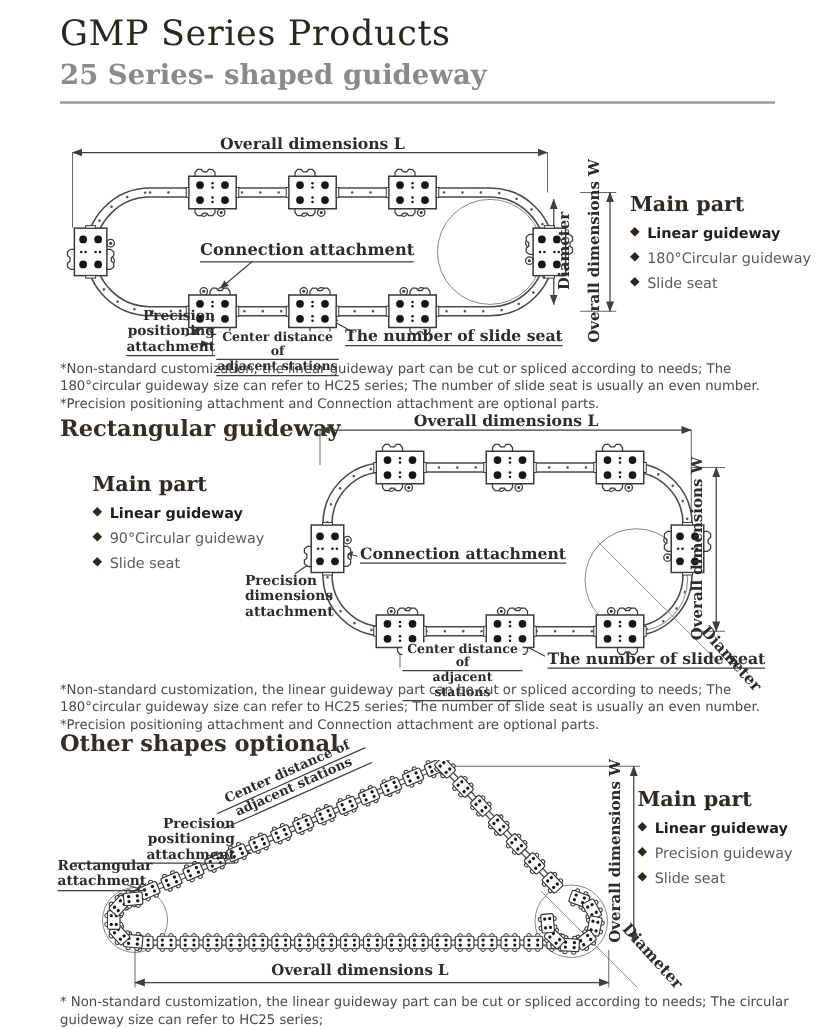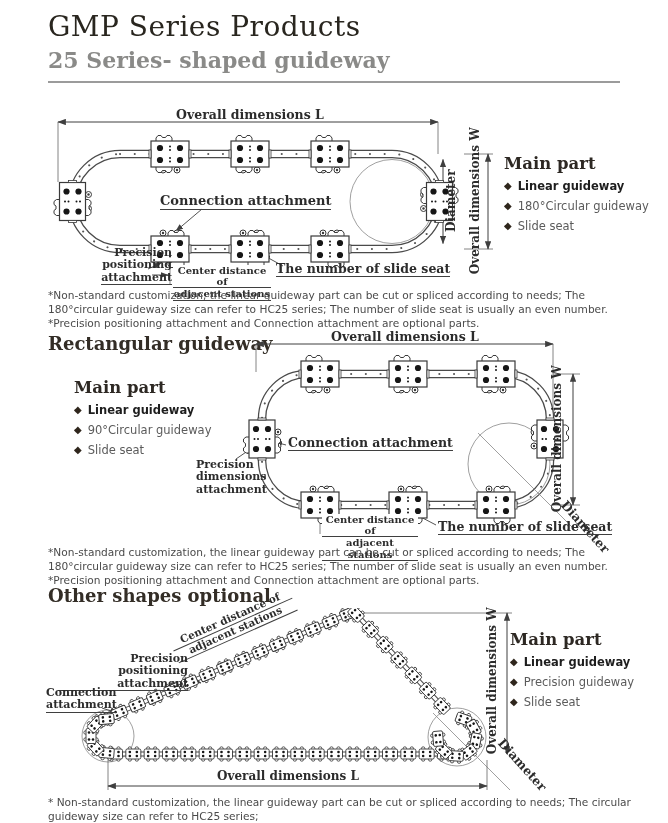--- a/index.html
+++ b/index.html
@@ -305,21 +305,21 @@
     <div class="lbl ctr f125 rot45" style="left:442px;top:150px;width:80px">Diameter</div>
     <div class="lbl ctr f105 rotneg" style="left:128px;top:4px;width:130px">
       <span class="ln u">Center distance of</span>
       <span class="ln u">adjacent stations</span>
     </div>
     <div class="lbl rt f11" style="left:18px;top:45px;width:130px">
       <span class="ln">Precision</span>
       <span class="ln u" style="display:inline-block">positioning attachment</span>
     </div>
     <div class="lbl f11" style="left:6px;top:79px;width:90px">
-      <span class="ln">Connection</span>
+      <span class="ln">Rectangular</span>
       <span class="ln u" style="display:inline-block">attachment</span>
     </div>
 
     <div class="mainpart" style="left:470px;top:22px">
       <div class="mp-h">Main part</div>
       <div class="mp-item first">
           <span class="dia">◆</span>
           <span>Linear guideway</span>
         </div>
       <div class="mp-item">

